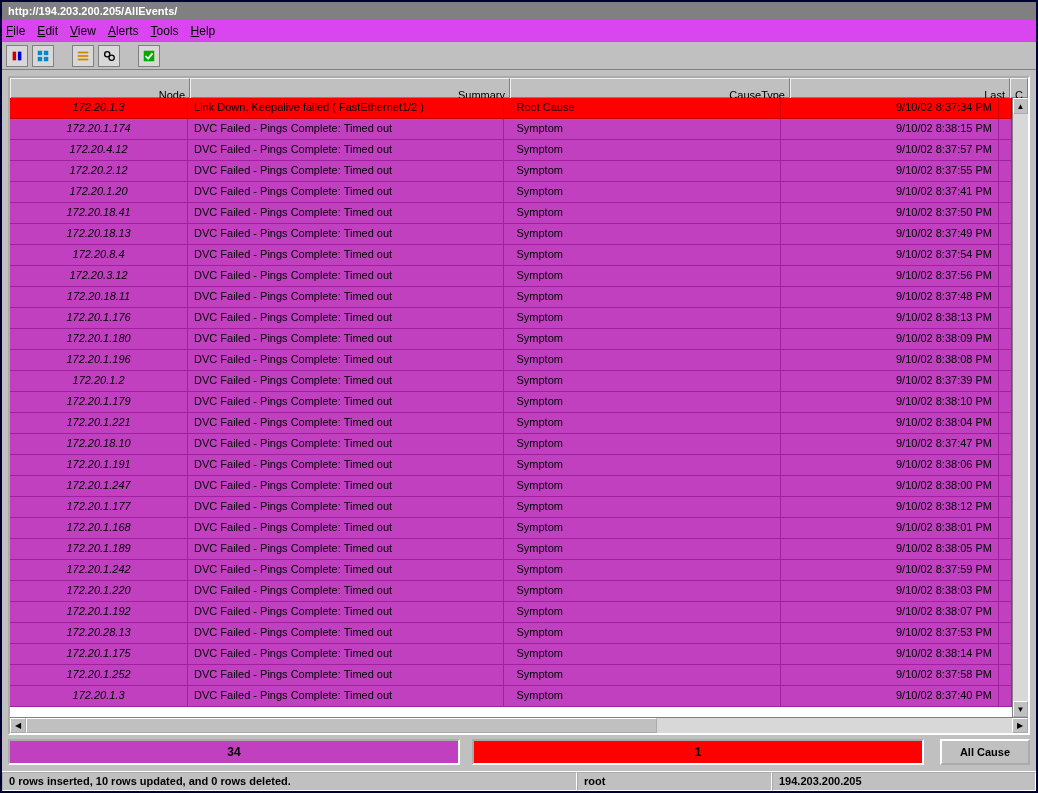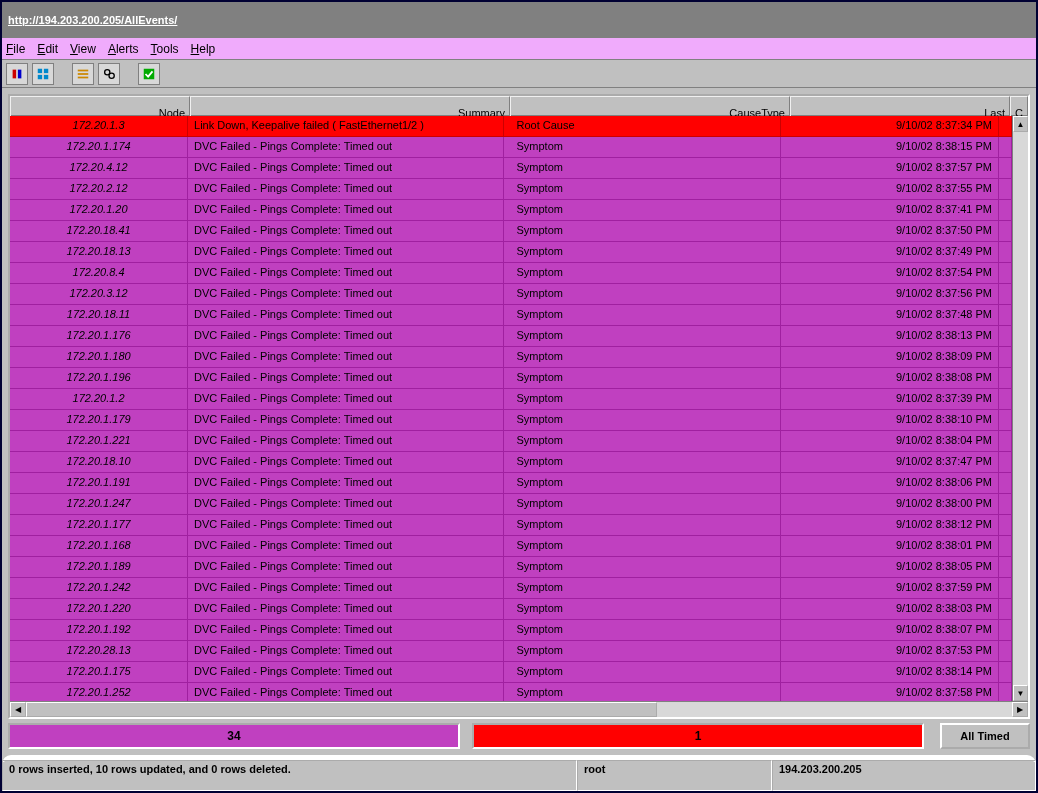--- a/index.html
+++ b/index.html
@@ -1,19 +1,19 @@
 <!DOCTYPE html>
 <html><head>
 <meta charset="utf-8">
 <style>
 * { box-sizing: border-box; margin: 0; padding: 0; }
 body { font-family: Arial, sans-serif; font-size: 11px; background: #000033; overflow: hidden; }
 .window { width: 1038px; height: 793px; background: #c0c0c0; border: 2px solid #000033; display: flex; flex-direction: column; }
-.titlebar { background: #808080; color: white; padding: 2px 6px; font-size: 11px; font-weight: bold; height: 36px; display: flex; align-items: center; text-decoration: underline; }
-.menubar { background: #f0abfc; border-bottom: 1px solid #808080; padding: 2px 4px; display: flex; gap: 12px; height: 22px; align-items: center; }
+.titlebar { background: #808080; color: white; padding: 2px 6px; font-size: 11px; font-weight: bold; height: 18px; display: flex; align-items: center; }
+.menubar { background: #d946ef; border-bottom: 1px solid #808080; padding: 2px 4px; display: flex; gap: 12px; height: 22px; align-items: center; }
 .menu-item { color: black; cursor: pointer; font-size: 12px; }
 .menu-item .u { text-decoration: underline; }
 .toolbar { background: #c0c0c0; padding: 3px 4px; display: flex; gap: 4px; border-bottom: 1px solid #808080; height: 28px; align-items: center; }
 .tb-btn { width: 22px; height: 22px; border: 1px solid #808080; background: #d8d8d8; display: flex; align-items: center; justify-content: center; cursor: pointer; }
 .tb-sep { width: 10px; }
 .content { flex: 1; display: flex; flex-direction: column; padding: 6px; gap: 0; min-height: 0; }
 .grid-wrap { flex: 1; display: flex; flex-direction: column; border: 2px inset #fff; background: white; min-height: 0; }
 .grid-header { display: flex; background: #c0c0c0; height: 20px; border-bottom: 1px solid #808080; flex-shrink: 0; }
 .gh { border-right: 1px solid #808080; border-left: 1px solid #f0f0f0; border-top: 1px solid #f0f0f0; border-bottom: 1px solid #606060; padding: 10px 4px; text-align: right; font-size: 11px; overflow: hidden; white-space: nowrap; }
 .gh.c0 { width: 180px; }
@@ -39,21 +39,21 @@
 .cell.c3 { width: 220px; text-align: right; }
 .cell.c4 { flex: 1; }
 .hscroll { height: 16px; background: #c0c0c0; display: flex; border-top: 1px solid #808080; flex-shrink: 0; }
 .hs-btn { width: 16px; background: #c0c0c0; border: 1px outset #fff; display: flex; align-items: center; justify-content: center; font-size: 8px; }
 .hs-track { flex: 1; background: #d8d8d8; position: relative; }
 .hs-thumb { position: absolute; left: 0; top: 0; height: 100%; width: 64%; background: #c0c0c0; border: 1px outset #fff; }
 .summary-bar { display: flex; height: 26px; margin-top: 4px; gap: 12px; }
 .sum-box { flex: 1; background: #c040c0; border: 2px inset #fff; display: flex; align-items: center; justify-content: center; font-weight: bold; font-size: 12px; color: black; }
 .sum-box.red { background: #ff0000; }
 .sum-btn { width: 90px; background: #c0c0c0; border: 2px outset #fff; display: flex; align-items: center; justify-content: center; font-weight: bold; font-size: 11px; margin-left: 4px; color: black; }
-.status-bar { display: flex; height: 36px; border-top: 5px solid #ffffff; border-radius: 9px; }
+.status-bar { display: flex; height: 20px; border-top: 1px solid #ffffff; }
 .sb-pane { border: 1px inset #fff; padding: 2px 6px; font-size: 11px; color: black; }
 .sb-pane.p0 { width: 575px; font-weight: bold; }
 .sb-pane.p1 { width: 195px; font-weight: bold; }
 .sb-pane.p2 { flex: 1; font-weight: bold; }
 svg { width: 14px; height: 14px; }
 </style>
 </head>
 <body>
 
 <div class="window">
@@ -332,21 +332,21 @@
         <div class="hs-btn">◀</div>
         <div class="hs-track">
             <div class="hs-thumb"></div>
           </div>
         <div class="hs-btn">▶</div>
       </div>
     </div>
     <div class="summary-bar">
       <div class="sum-box">34</div>
       <div class="sum-box red">1</div>
-      <div class="sum-btn">All Timed</div>
+      <div class="sum-btn">All Cause</div>
     </div>
   </div>
   <div class="status-bar">
     <div class="sb-pane p0">0 rows inserted, 10 rows updated, and 0 rows deleted.</div>
     <div class="sb-pane p1">root</div>
     <div class="sb-pane p2">194.203.200.205</div>
   </div>
 </div>
 
 </body></html>

